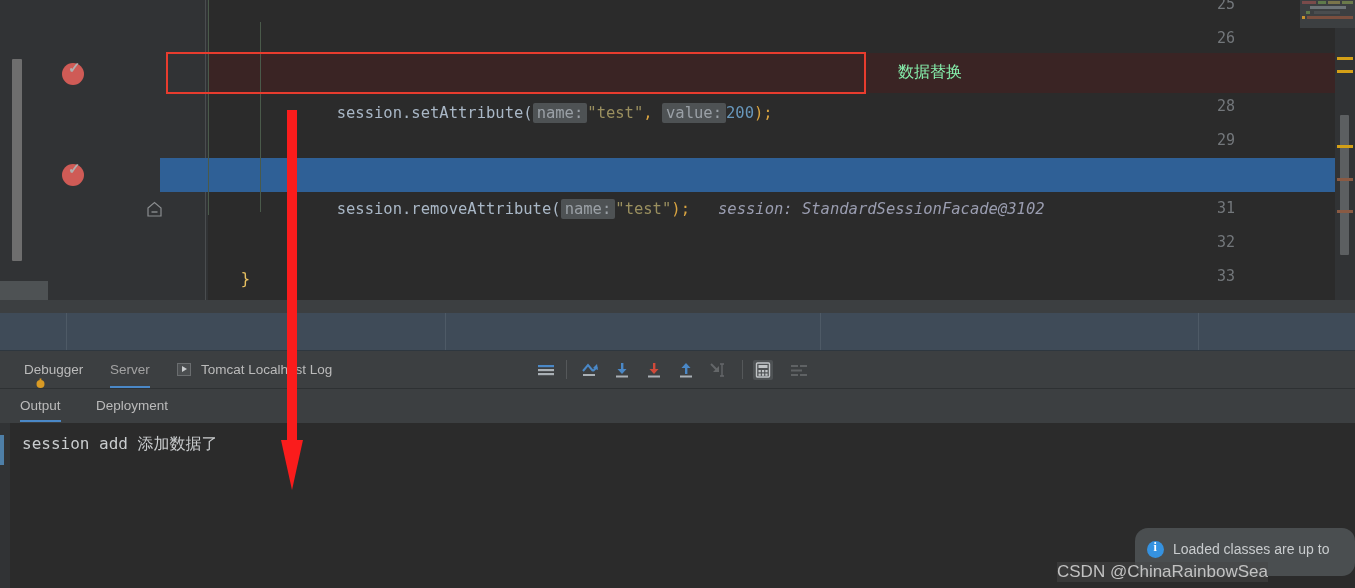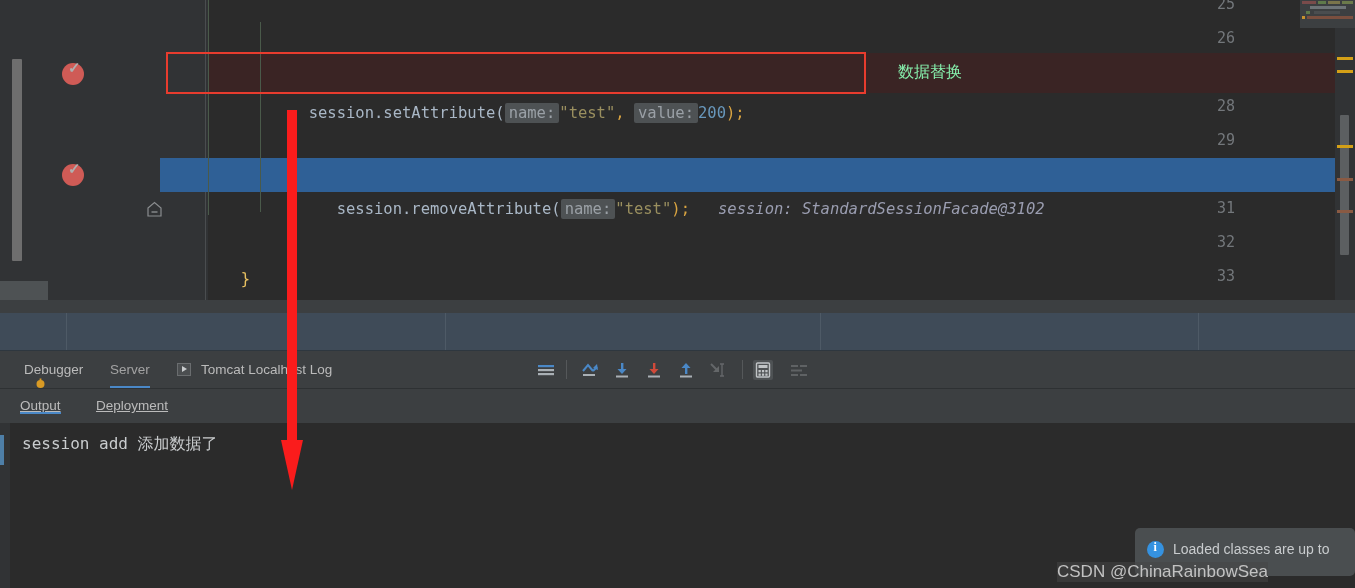--- a/index.html
+++ b/index.html
@@ -74,34 +74,34 @@
   .tab .uline{position:absolute;left:0;right:0;bottom:0;height:2px;background:#4a88c7;}
   .bugicon{position:absolute;left:11px;top:15px;width:11px;height:11px;}
   .runicon{position:absolute;width:14px;height:13px;background:#4b4e50;border:1px solid #6a6d6f;box-sizing:border-box;}
   .runicon:after{content:"";position:absolute;left:4px;top:2px;border-left:5px solid #c9ccce;border-top:3.5px solid transparent;border-bottom:3.5px solid transparent;}
 
   .tbicons{position:absolute;left:536px;top:0;height:37px;}
   .tbi{position:absolute;top:9px;width:20px;height:20px;}
   .vsep{position:absolute;top:9px;width:1px;height:19px;background:#55585a;}
 
   .subtabbar{position:absolute;left:0;top:37px;width:1355px;height:35px;border-bottom:1px solid #2e3133;}
-  .subtab{position:absolute;top:0;height:26px;line-height:35px;font-size:13.5px;color:#bbbbbb;text-decoration:underline;}
+  .subtab{position:absolute;top:0;height:34px;line-height:35px;font-size:13.5px;color:#bbbbbb;}
   .subtab .uline{position:absolute;left:0;right:0;bottom:0;height:2px;background:#4a88c7;}
 
   .console{position:absolute;left:0;top:72px;width:1355px;height:165px;background:#2b2b2b;}
   .con-gut{position:absolute;left:0;top:0;width:10px;height:165px;background:#313335;}
   .con-mark{position:absolute;left:0;top:12px;width:4px;height:30px;background:#4e7fa8;}
   .conline{position:absolute;left:22px;white-space:pre;
     font-family:"DejaVu Sans Mono","Liberation Mono",monospace;font-size:16px;color:#c9ccce;text-align:right;}
 
   
   .arrow{position:absolute;left:281px;top:110px;width:22px;height:380px;pointer-events:none;}
 
   
-  .notif{position:absolute;left:1135px;top:528px;width:220px;height:48px;background:#4a4e50;border-radius:5px;}
+  .notif{position:absolute;left:1135px;top:528px;width:220px;height:48px;background:#4a4e50;border-radius:13px;}
   .notif-i{position:absolute;left:12px;top:13px;width:17px;height:17px;border-radius:50%;background:#3592e0;}
   .notif-i:after{content:"i";position:absolute;left:6.5px;top:-1px;color:#fff;font-size:12px;font-weight:bold;font-family:"Liberation Serif",serif;}
   .notif-t{position:absolute;left:38px;top:13px;font-size:14px;color:#c9ccce;white-space:nowrap;}
 
   .csdn{position:absolute;left:1057px;top:562px;font-size:17px;color:#c2c2c2;background:rgba(70,70,70,.55);white-space:nowrap;}
 </style>
 </head>
 <body>
 
 <div class="ide">
@@ -145,21 +145,21 @@
 
     <div class="code">
 
       <div class="row" style="top:-5px"></div>
 
       <div class="row" style="top:29px">
         <span class="c-comment" style="margin-left:54px">// 向 session 会话域当中替换数据</span>
       </div>
 
       <div class="row row-box" style="top:53px;height:40px;line-height:40px">
-        <span class="c-text" style="margin-left:26px">session.setAttribute(</span><span class="c-hintbg">name:</span><span class="c-str">"test"</span><span class="c-paren">,</span> <span class="c-hintbg">value:</span><span class="c-num">200</span><span class="c-paren">);</span>
+        <span class="c-text" style="margin-left:54px">session.setAttribute(</span><span class="c-hintbg">name:</span><span class="c-str">"test"</span><span class="c-paren">,</span> <span class="c-hintbg">value:</span><span class="c-num">200</span><span class="c-paren">);</span>
       </div>
 
       <div class="row" style="top:97px"></div>
 
       <div class="row" style="top:124px">
         <span class="c-comment" style="margin-left:54px">// session 会话域当中移除数据</span>
       </div>
 
       <div class="row row-hl" style="top:158px;left:-48px;width:1355px">
         <span class="c-text" style="margin-left:102px">session.removeAttribute(</span><span class="c-hintbg">name:</span><span class="c-str">"test"</span><span class="c-paren">);</span>   <span class="c-dbg">session: StandardSessionFacade@3102</span>

